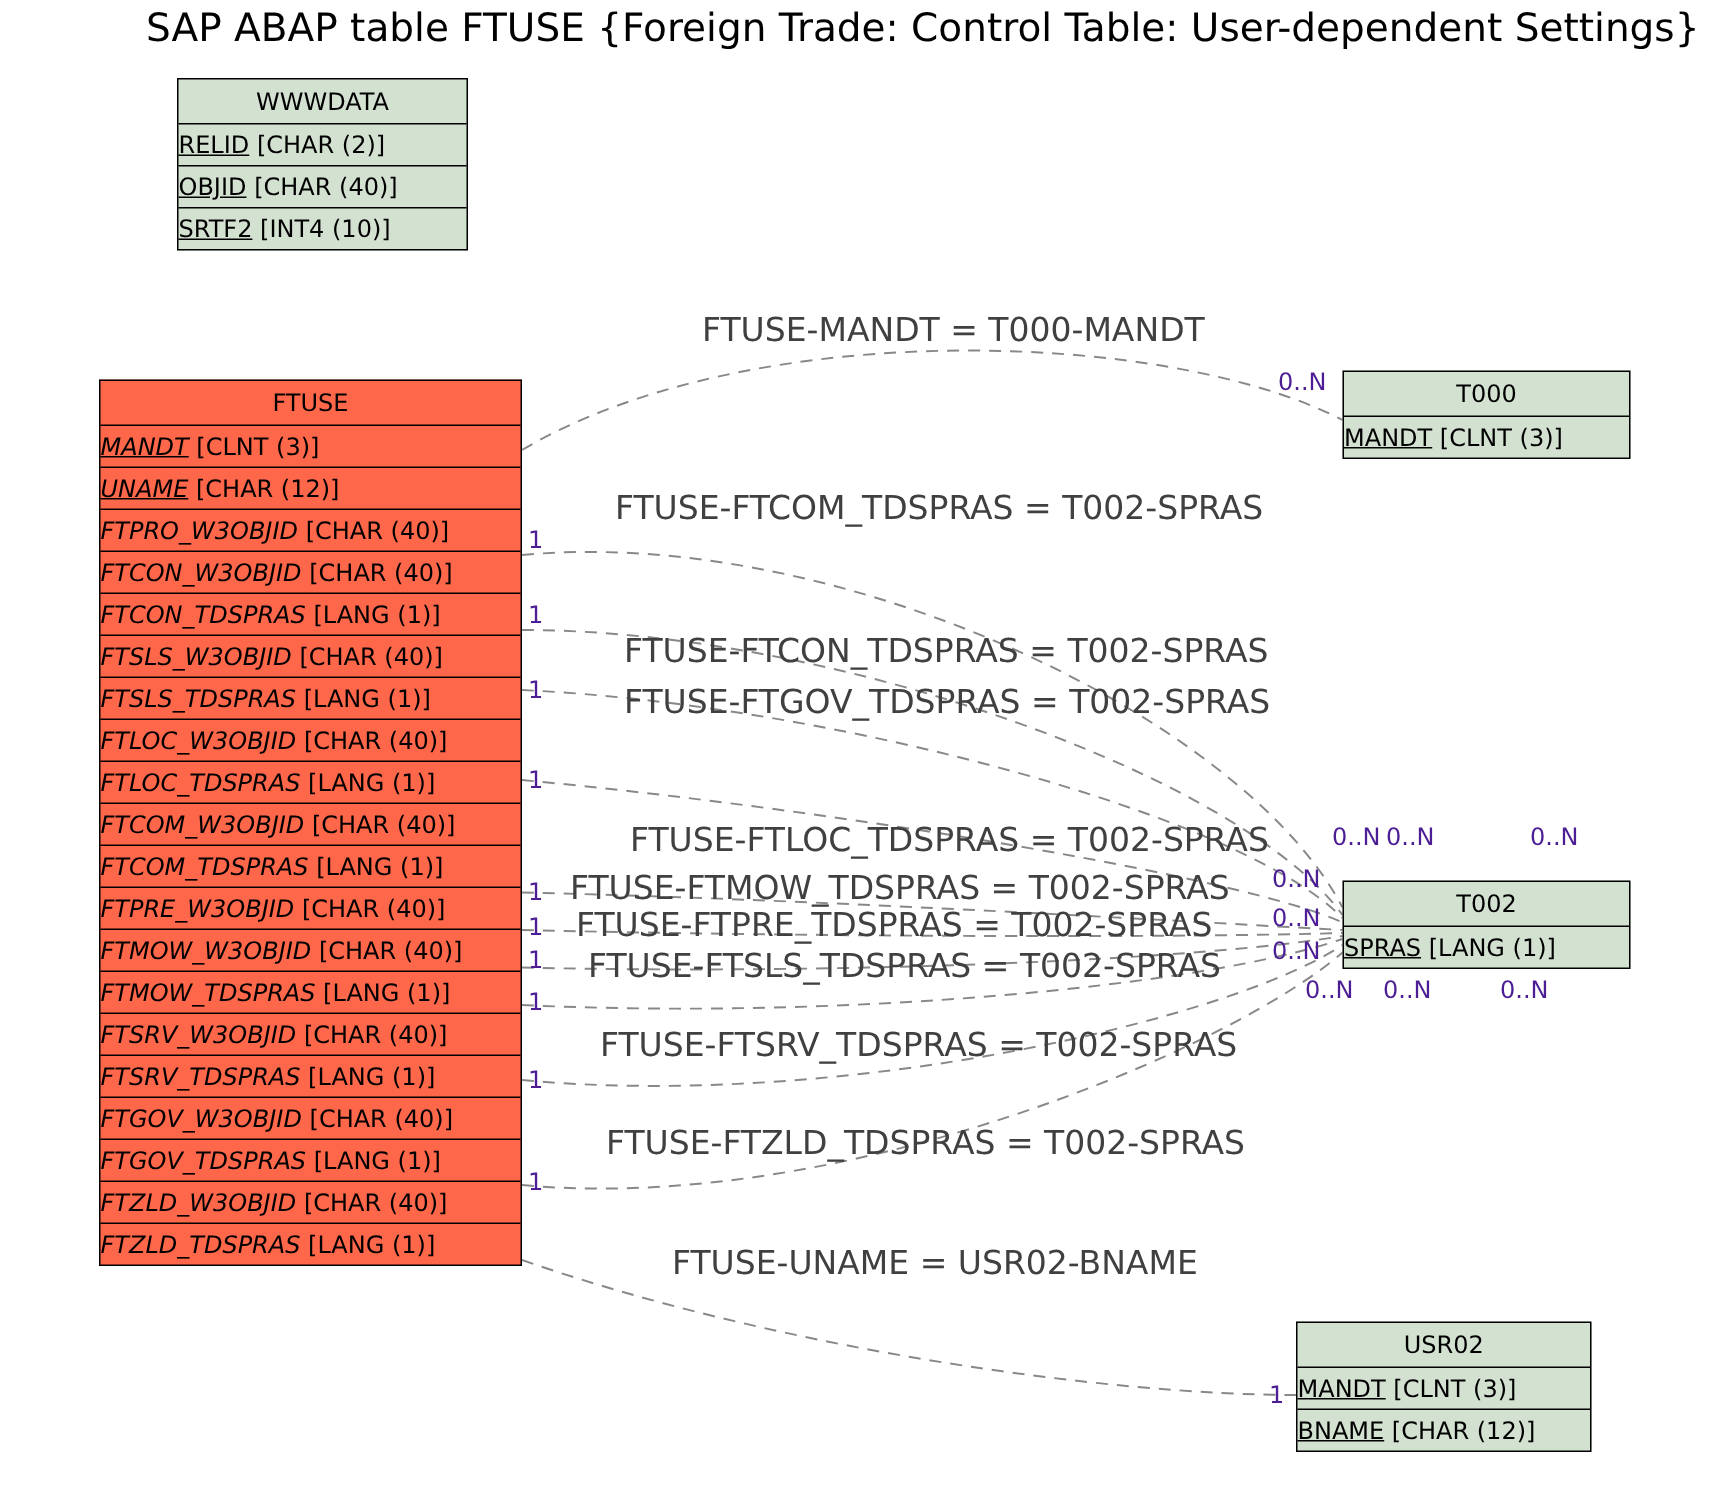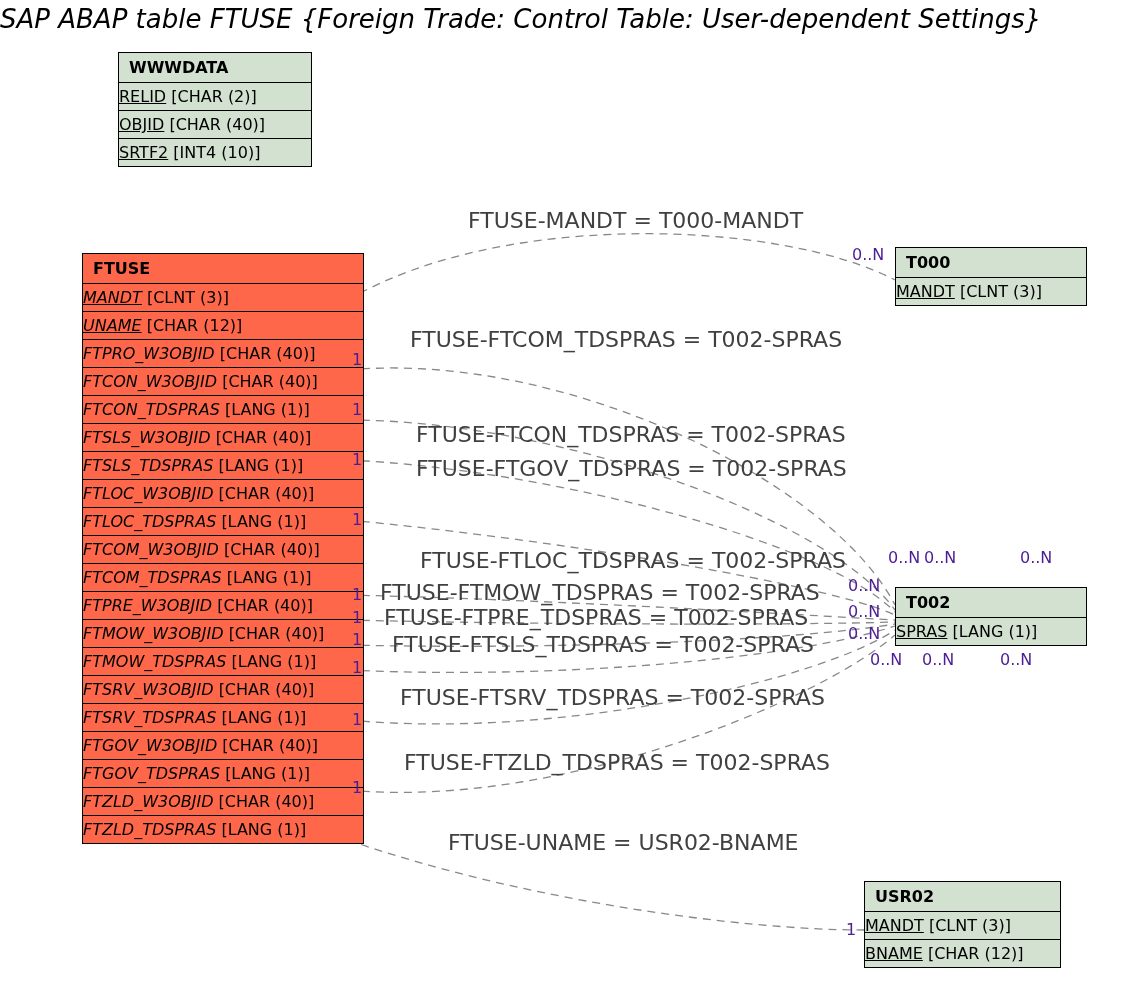--- a/index.html
+++ b/index.html
@@ -10,45 +10,45 @@
     width: 1145px;
     height: 994px;
     position: relative;
     overflow: hidden;
   }
   .title {
     position: absolute;
     top: 4px;
     left: 0;
     width: 1133px;
-    text-align: left;
+    text-align: right;
     font-size: 26px;
     color: #000;
-    font-style: italic;
   }
   .entity {
     position: absolute;
     border: 1px solid #000;
     font-size: 16px;
   }
   .entity .hdr {
-    font-weight: bold;
+    font-weight: normal;
+    text-align: center;
     padding: 5px 10px;
     border-bottom: 1px solid #000;
   }
   .entity .row {
     padding: 4px 0;
     border-bottom: 1px solid #000;
     white-space: nowrap;
   }
   .entity .row:last-child { border-bottom: none; }
   .key { text-decoration: underline; }
   .ital { font-style: italic; }
   .green { background: #d3e1d1; }
-  .orange { background: #ff674a; margin-left: 16px; }
+  .orange { background: #ff674a; }
 
   
   #wwwdata { top: 52px;  left: 118px; width: 192px; }
   #ftuse   { top: 253px; left: 66px;  width: 280px; }
   #t000    { top: 247px; left: 895px; width: 190px; }
   #t002    { top: 587px; left: 895px; width: 190px; }
   #usr02   { top: 881px; left: 864px; width: 195px; }
 
   .rel-label {
     position: absolute;

